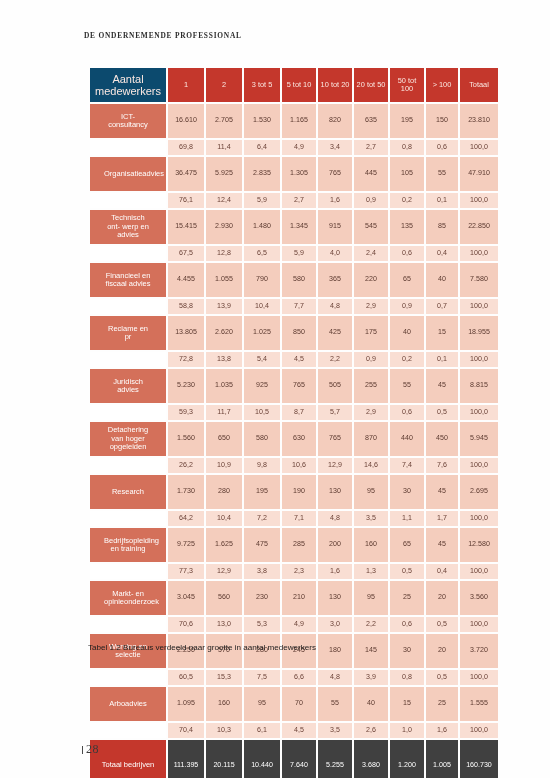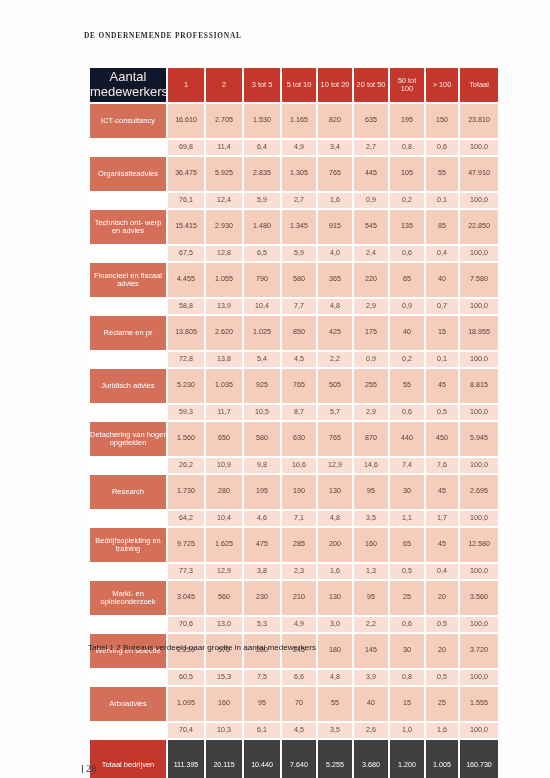--- a/index.html
+++ b/index.html
@@ -63,32 +63,32 @@
 
   
   .hdr {
     background: #c4372c;
     color: #fbe8e2;
     font-size: 7.4px;
     height: 30px;
     padding: 2px 1px !important;
   }
   .hdr-label {
-    background: #0f172a;
+    background: #0c4a6e;
     color: #fbe8e2;
-    font-size: 13px;
+    font-size: 11px;
     height: 30px;
   }
 
   
   .cat {
     background: #d4705a;
     color: #ffffff;
     font-size: 7.5px;
-    padding: 2px 0 !important;
+    padding: 2px 14px !important;
   }
   .cat-blank {
     background: #ffffff;
   }
 
   
   .num {
     background: #f4cdbd;
     color: #5c3a30;
     font-size: 7.1px;
@@ -134,24 +134,23 @@
     color: #1d1d1d;
     white-space: nowrap;
   }
 
   
   .folio {
     position: absolute;
     left: 82px;
     top: 742px;
     font-family: "Liberation Serif", serif;
-    font-size: 10px;
+    font-size: 12px;
     color: #3a3a3a;
     letter-spacing: 0.4px;
-    margin-top: 21px;
   }
   .folio .rule {
     display: inline-block;
     width: 1px;
     height: 8px;
     background: #4a4a4a;
     vertical-align: -1px;
     margin-right: 3px;
   }
 </style>
@@ -368,21 +367,21 @@
             <td class="num">130</td>
             <td class="num">95</td>
             <td class="num">30</td>
             <td class="num">45</td>
             <td class="num">2.695</td>
           </tr>
           <tr class="r-short">
             <td class="cat-blank"></td>
             <td class="pct">64,2</td>
             <td class="pct">10,4</td>
-            <td class="pct">4,6</td>
+            <td class="pct">7,2</td>
             <td class="pct">7,1</td>
             <td class="pct">4,8</td>
             <td class="pct">3,5</td>
             <td class="pct">1,1</td>
             <td class="pct">1,7</td>
             <td class="pct">100,0</td>
           </tr>
           <tr class="r-tall">
             <td class="cat">Bedrijfsopleiding en training</td>
             <td class="num">9.725</td>

